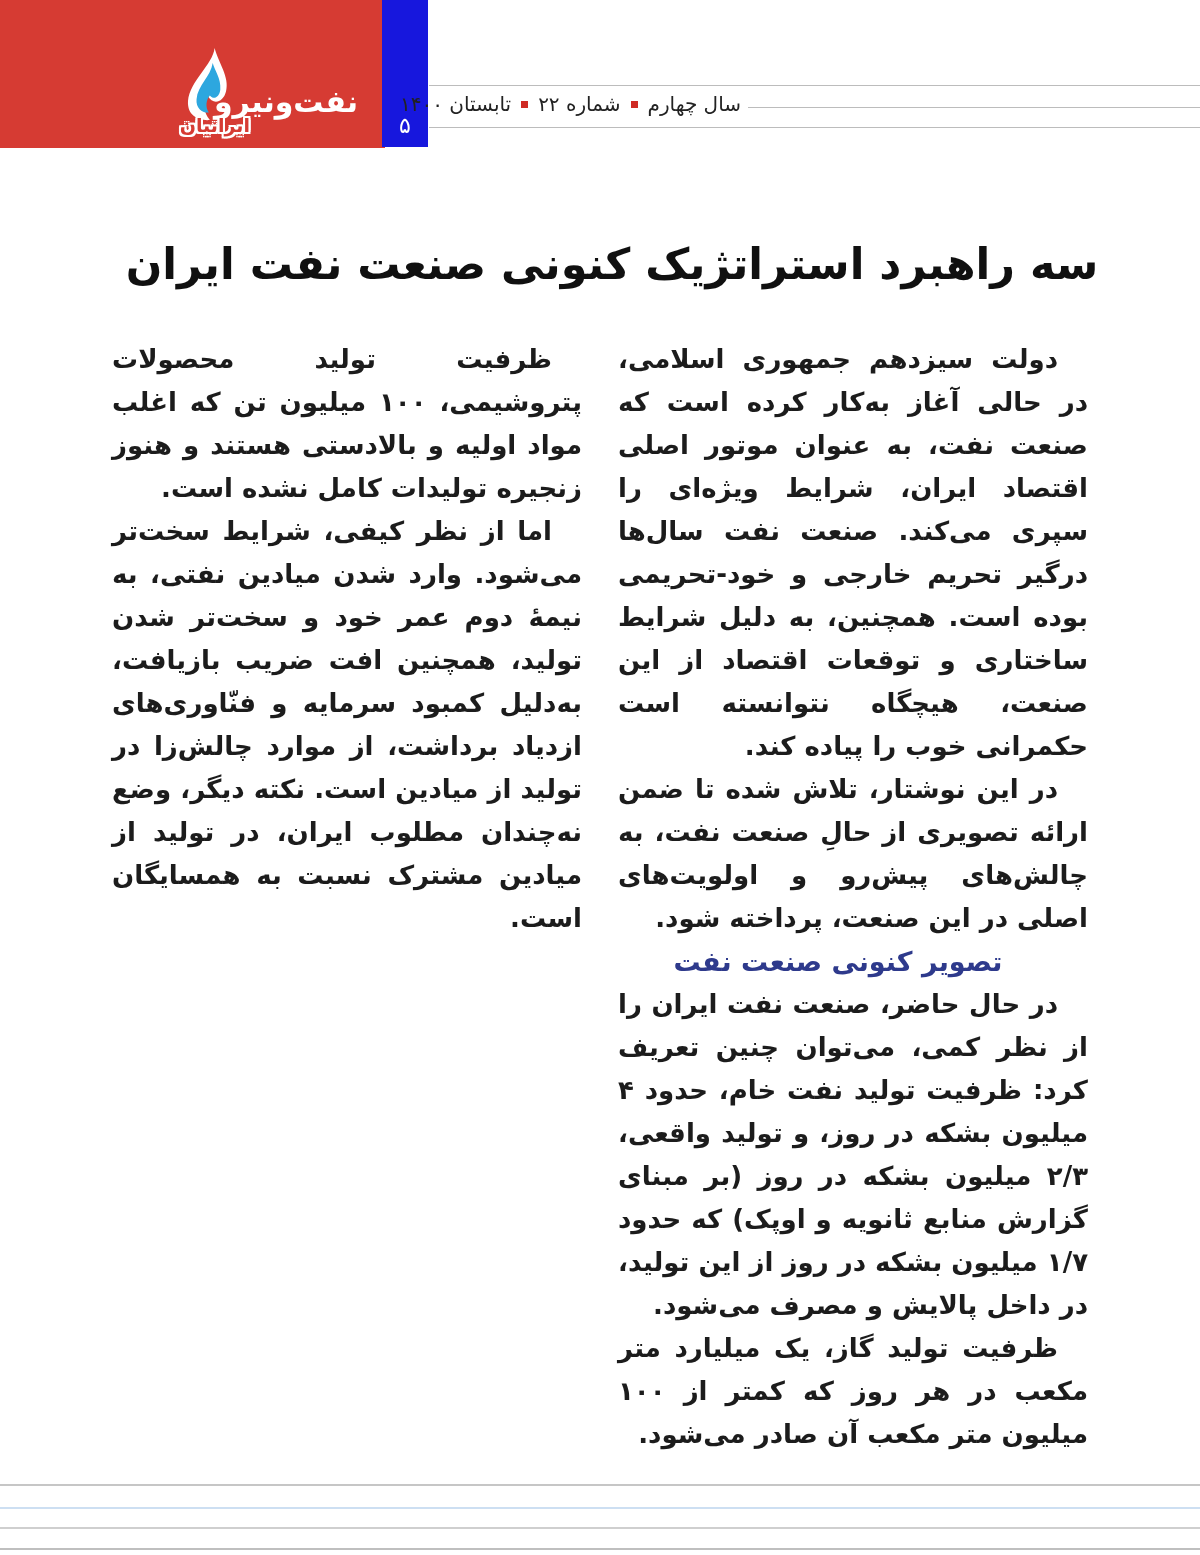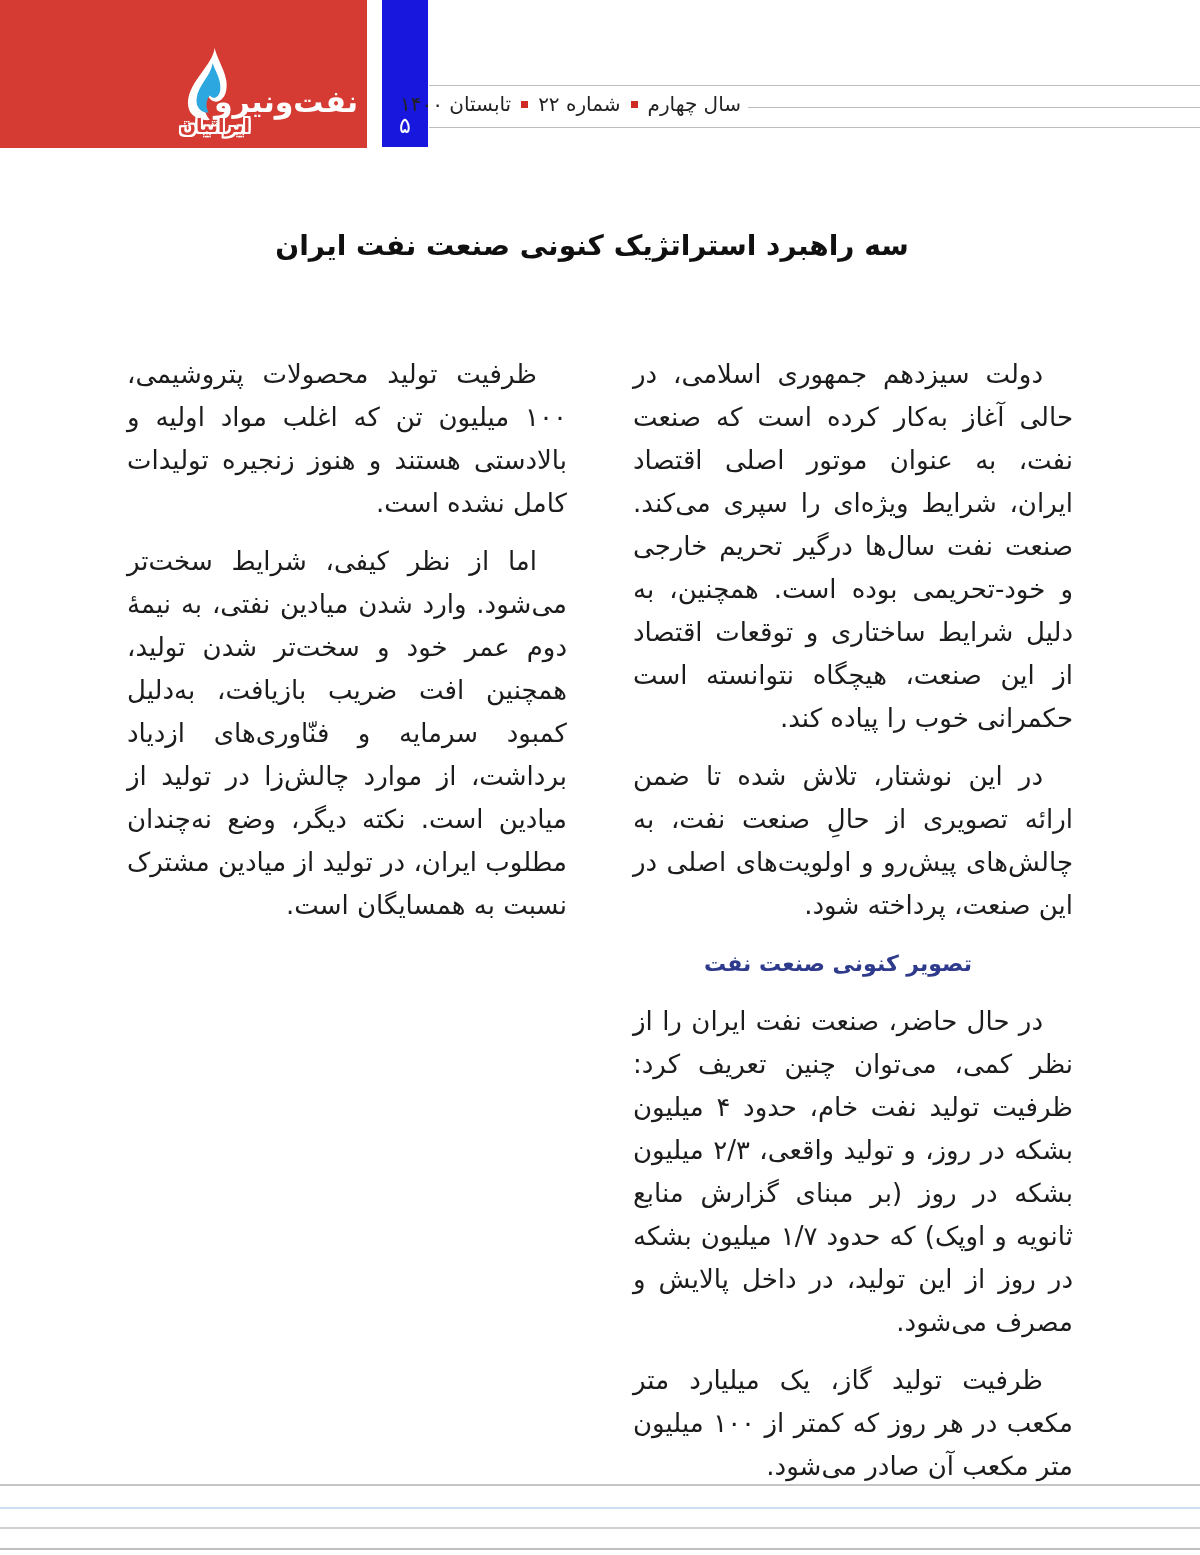--- a/index.html
+++ b/index.html
@@ -2,21 +2,21 @@
 <html lang="fa"><head>
 <meta charset="utf-8">
 <style>
   html,body{margin:0;padding:0;}
   body{
     width:1200px;height:1555px;position:relative;background:#ffffff;
     font-family:"DejaVu Sans",sans-serif;overflow:hidden;
   }
   
   .red-block{
-    position:absolute;left:0;top:0;width:367px;height:148px;background:#d63b33;
+    position:absolute;left:0;top:0;width:367px;height:148px;background:#d63b33;padding-left:18px;
   }
   .flame{position:absolute;left:178px;top:46px;}
   .logo-wordmark{
     position:absolute;left:238px;top:84px;width:120px;direction:rtl;
     color:#ffffff;font-size:30px;font-weight:bold;letter-spacing:-1px;white-space:nowrap;
   }
   .logo-subtitle{
     position:absolute;left:180px;top:114px;width:70px;text-align:center;direction:rtl;
     color:#d63b33;font-size:19px;font-weight:bold;
     text-shadow:-2px -2px 0 #fff,2px -2px 0 #fff,-2px 2px 0 #fff,2px 2px 0 #fff,0 2px 0 #fff,0 -2px 0 #fff,2px 0 0 #fff,-2px 0 0 #fff;
@@ -33,37 +33,37 @@
   #rule-bottom{left:429px;right:0;top:127px;}
   #rule-leader{left:748px;right:0;top:107px;}
   .issue-info{
     position:absolute;top:92px;right:459px;direction:rtl;
     display:flex;align-items:center;gap:10px;
     font-size:20px;color:#222222;white-space:nowrap;
   }
   .sep-square{width:7px;height:7px;background:#cf2b24;flex:0 0 auto;}
   
   .article-title{
-    position:absolute;top:210px;left:104px;width:976px;
+    position:absolute;top:210px;left:124px;width:976px;
     direction:rtl;text-align:center;
-    font-size:28px;font-weight:bold;color:#101010;letter-spacing:-1px;
+    font-size:43px;font-weight:bold;color:#101010;letter-spacing:-1px;
   }
   
   .columns{
     position:absolute;top:338px;left:112px;width:976px;
     direction:rtl;display:flex;gap:36px;
   }
   .col{
     width:470px;flex:0 0 470px;
     font-size:26px;line-height:43px;color:#1c1c1c;
     text-align:justify;text-justify:inter-word;
   }
-  .col p{margin:15px;text-indent:30px;}
+  .col p{margin:0;text-indent:30px;font-weight:bold;}
   .subheading{
-    text-align:center;font-weight:bold;color:#2e3a8c;font-size:22px;
+    text-align:center;font-weight:bold;color:#2e3a8c;font-size:27px;
     margin:0;line-height:43px;
   }
   
   .footer-rule{position:absolute;left:0;right:0;height:2px;}
   #frule-1{top:1484px;background:#c6c6c6;}
   #frule-2{top:1507px;background:#cddff2;}
   #frule-3{top:1527px;background:#cfcfcf;}
   #frule-4{top:1548px;background:#bfbfbf;}
 </style>
 </head>

